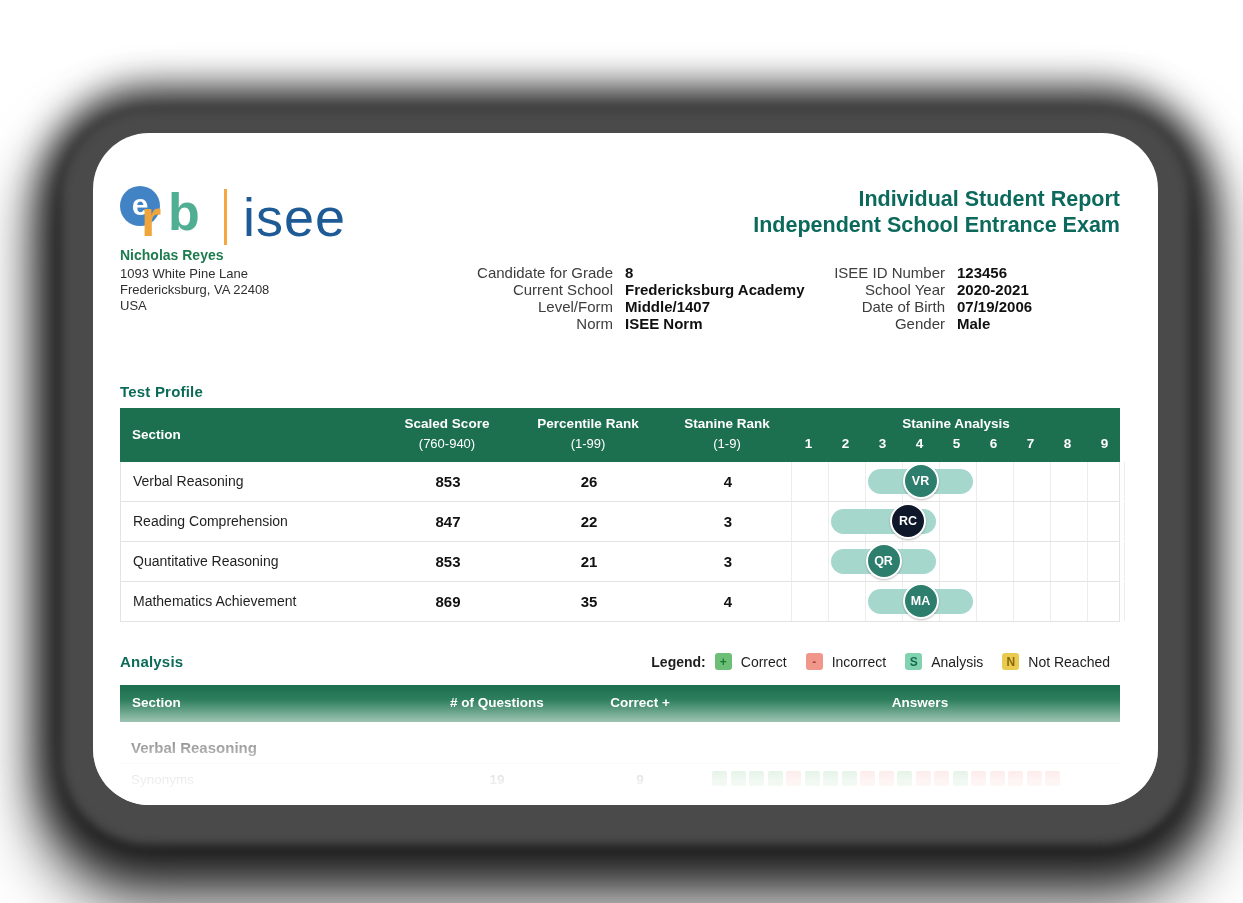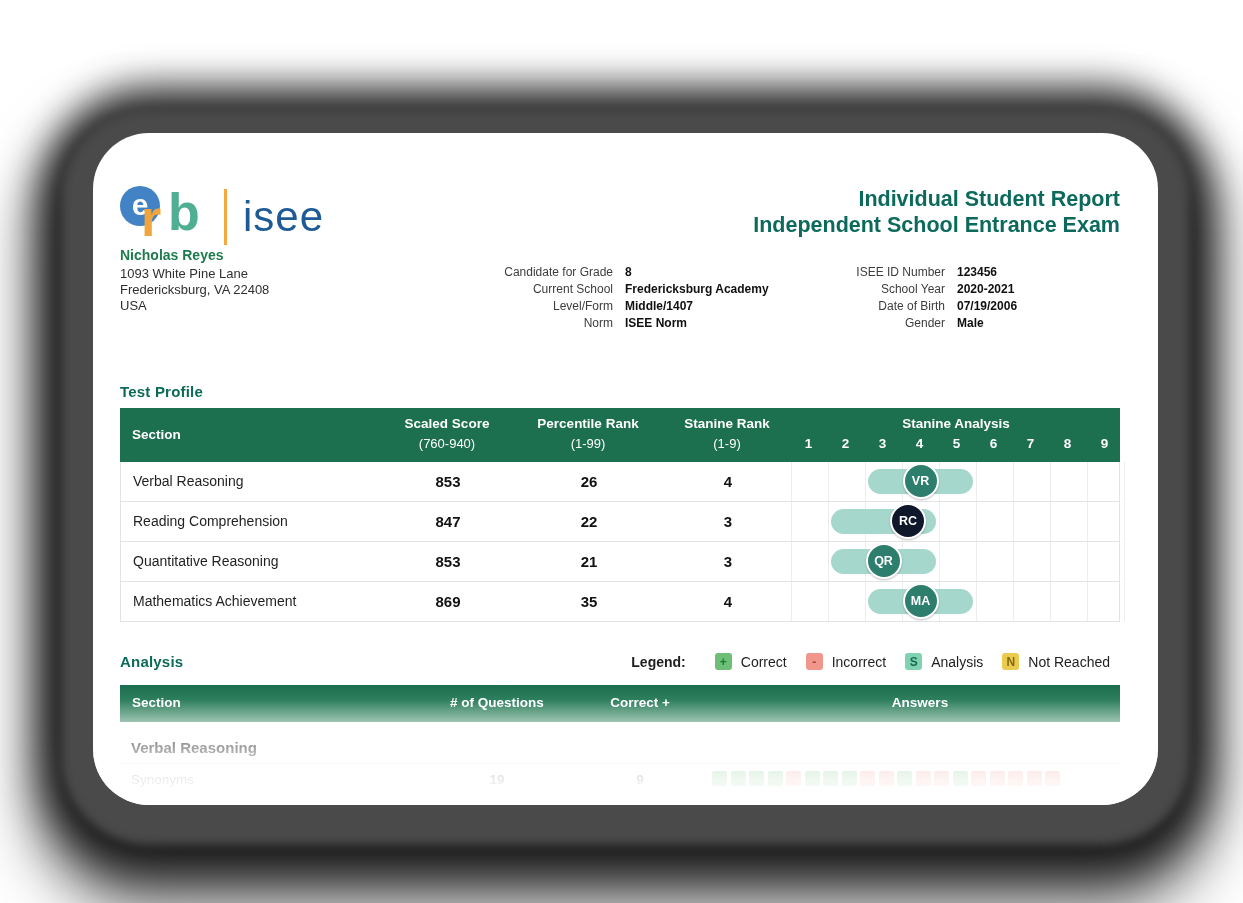--- a/index.html
+++ b/index.html
@@ -17,30 +17,30 @@
   .logo-wrap{left:27px;top:53px;height:62px;display:flex;align-items:center;}
   .erb{position:relative;width:96px;height:62px;}
   .erb-e{position:absolute;left:0;top:0;width:40px;height:40px;border-radius:50%;
          background:#4183c4;color:#fff;font-weight:bold;font-size:30px;line-height:38px;
          text-align:center;}
   .erb-r{position:absolute;left:21px;top:2px;color:#f0a43c;font-weight:bold;font-size:52px;
          line-height:60px;}
   .erb-b{position:absolute;left:48px;top:-6px;color:#50ae92;font-weight:bold;font-size:52px;
          line-height:64px;}
   .logo-divider{width:3px;height:56px;background:#f4a83f;margin:0 16px 0 8px;}
-  .isee-text{color:#1e5b96;font-size:42px;font-weight:500;letter-spacing:1px;line-height:56px;}
+  .isee-text{color:#1e5b96;font-size:54px;font-weight:500;letter-spacing:1px;line-height:56px;}
 
   
   .report-title{right:38px;top:53px;text-align:right;color:#0c6a5d;font-weight:bold;
                 font-size:21.5px;line-height:26px;}
 
   
   .student{left:27px;top:114px;font-size:13px;color:#2f2f2f;line-height:16px;}
   .student .name{color:#1d7b4d;font-weight:bold;font-size:14px;margin-bottom:3px;}
-  .info-col{top:131px;font-size:12px;line-height:17px;}
+  .info-col{top:131px;font-size:15px;line-height:17px;}
   .info-row{display:flex;}
   .info-label{color:#3d3d3d;text-align:right;}
   .info-value{font-weight:bold;color:#101010;margin-left:12px;}
   .info-mid .info-label{width:160px;}
   .info-right .info-label{width:130px;}
 
   
   .sec-heading{color:#0b6b58;font-weight:bold;font-size:15px;letter-spacing:.2px;}
 
   
@@ -56,21 +56,21 @@
   .tp-val{position:absolute;top:11px;text-align:center;font-weight:bold;font-size:15px;color:#111;}
   .grid-line{position:absolute;top:0;width:1px;height:100%;background:#ededed;}
   .pill{position:absolute;top:7px;height:25px;border-radius:13px;background:#a6d7cd;}
   .pill-circle{position:absolute;top:1px;width:32px;height:32px;border-radius:50%;
                background:#2d7e6d;border:2.5px solid #fff;color:#fff;font-weight:bold;
                font-size:12.5px;display:flex;align-items:center;justify-content:center;
                box-shadow:0 1px 2px rgba(0,0,0,.25);z-index:2;}
 
   
   .legend{top:520px;right:38px;display:flex;align-items:center;gap:9px;font-size:14px;color:#1e1e1e;}
-  .legend .legend-label{font-weight:bold;margin-right:20px;}
+  .legend .legend-label{font-weight:bold;margin-right:0;}
   .legend .sq{width:17px;height:17px;border-radius:3px;display:flex;align-items:center;
               justify-content:center;font-weight:bold;font-size:12px;}
   .legend .item-label{margin-right:10px;}
   .an-table{left:27px;top:552px;width:1000px;}
   .an-header{position:relative;height:37px;color:#fff;
              background:linear-gradient(180deg,#1b6e4e 0%,#2e7f5e 40%,#9dc4b2 100%);}
   .an-header .hdr{position:absolute;top:10px;text-align:center;font-weight:bold;font-size:13.5px;}
   .an-sub-heading{left:65px;top:606px;font-weight:bold;font-size:15px;color:#3c3c3c;}
   .an-faded-row{left:27px;top:630px;width:1000px;height:30px;border-top:1px solid #ececec;position:absolute;}
   .fr-text{position:absolute;top:8px;font-size:13.5px;color:#444;}

